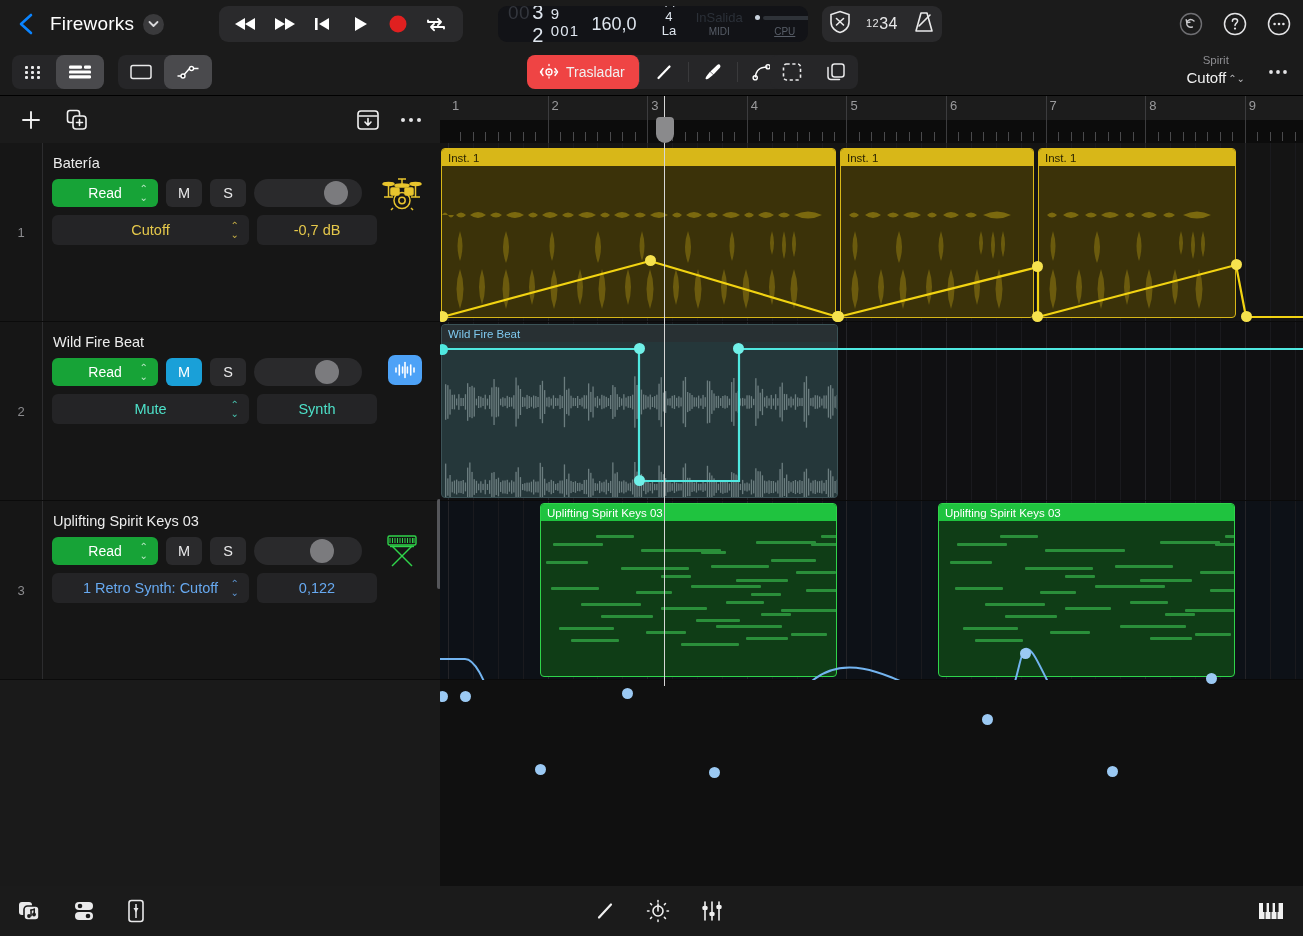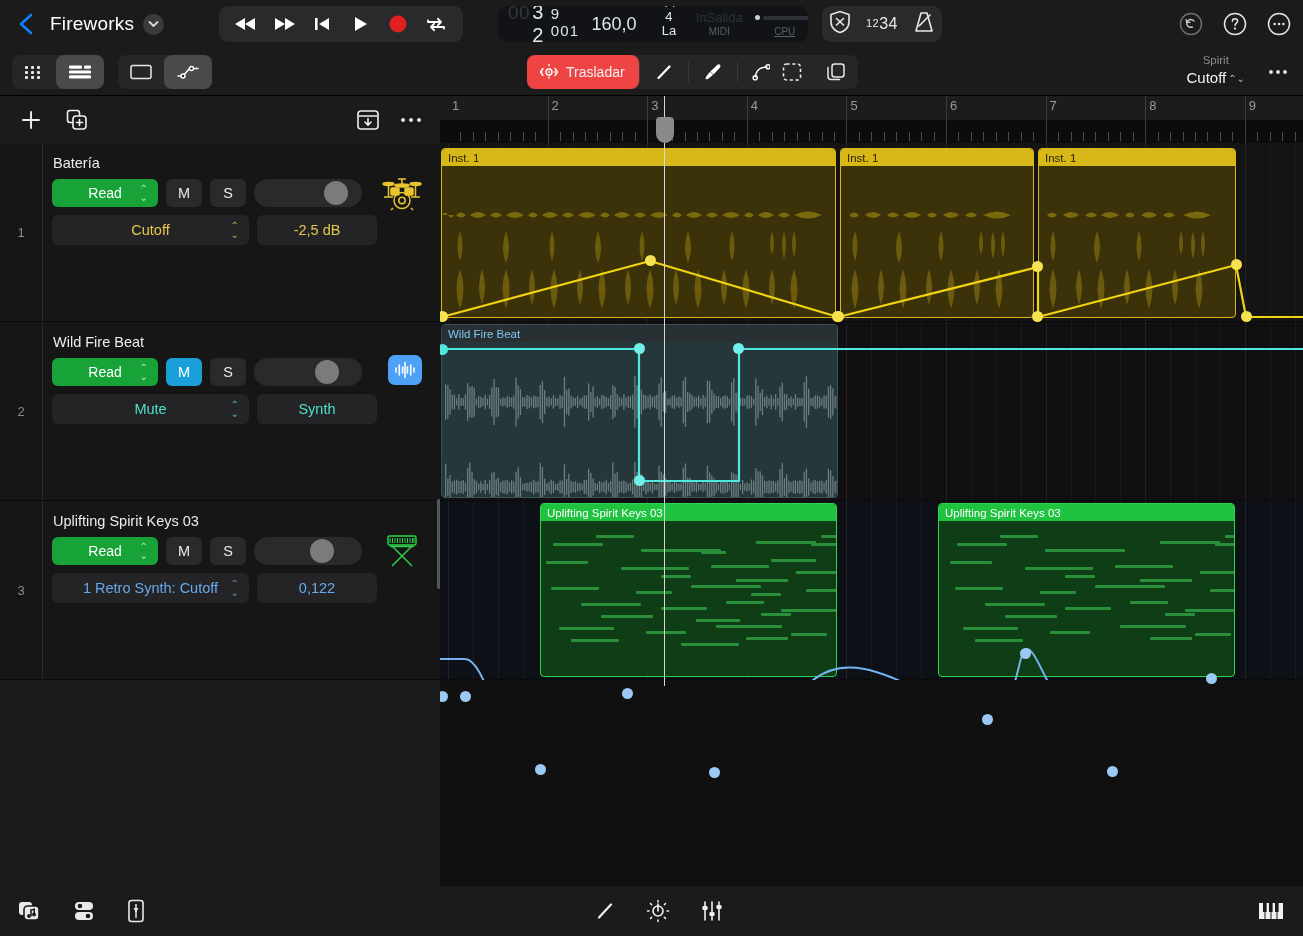--- a/index.html
+++ b/index.html
@@ -463,21 +463,21 @@
                 <path d="M3,22 L12,22 M30,22 L39,22"></path>
               </g>
             </svg>
           </div>
           <div class="paramrow">
             <div class="pbox wide">
               <span style="color:#e5c84b;">Cutoff</span>
               <span class="ch" style="color:#e5c84b;">⌃<br>⌄</span>
             </div>
             <div class="pbox narrow">
-              <span style="color:#e5c84b;">-2,5 dB</span>
+              <span style="color:#e5c84b;">-0,7 dB</span>
             </div>
           </div>
         </div>
       </div>
 
       <div class="trow" style="height:179px;">
         <div class="num">2</div>
         <div class="body">
           <div class="tname">Wild Fire Beat</div>
           <div class="ctrlrow">

